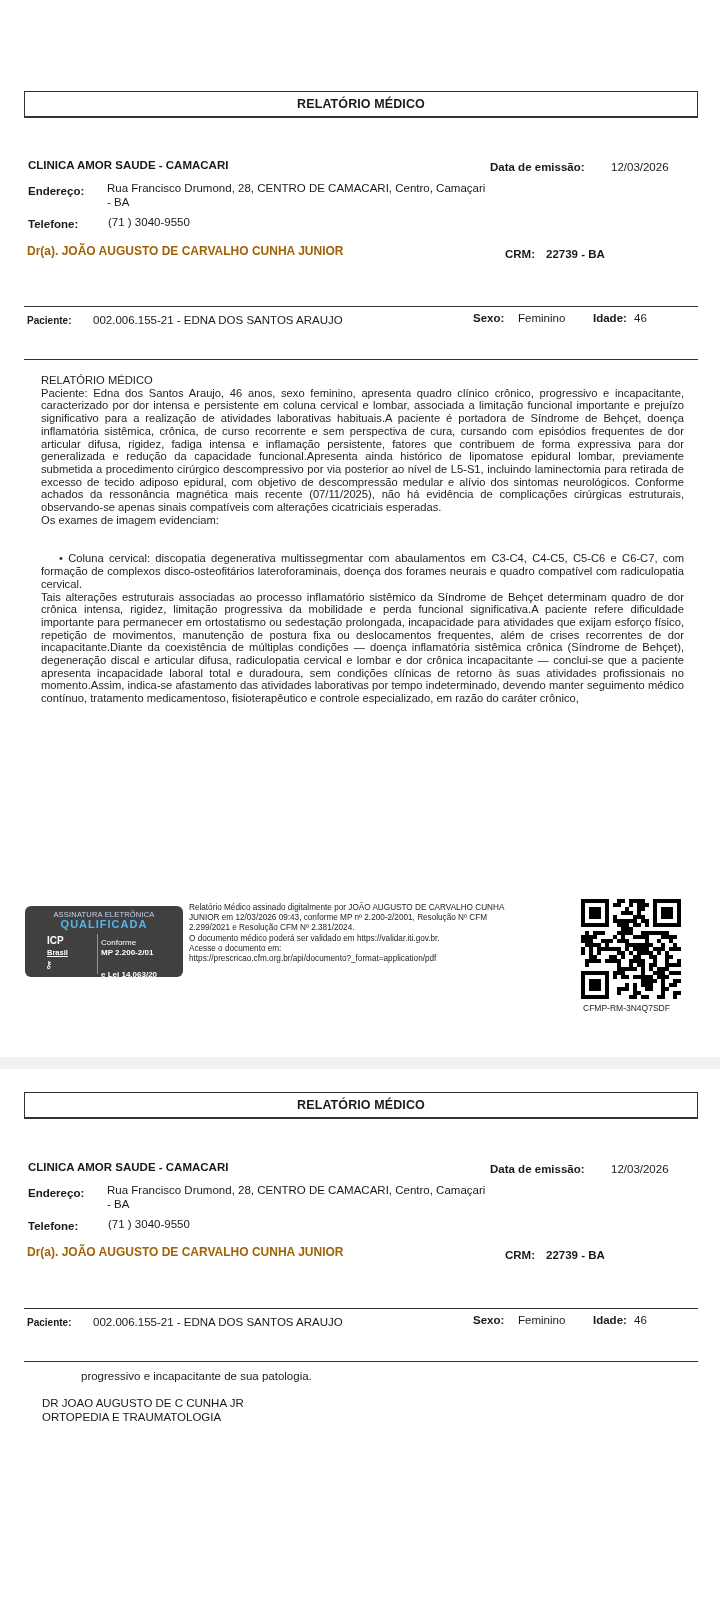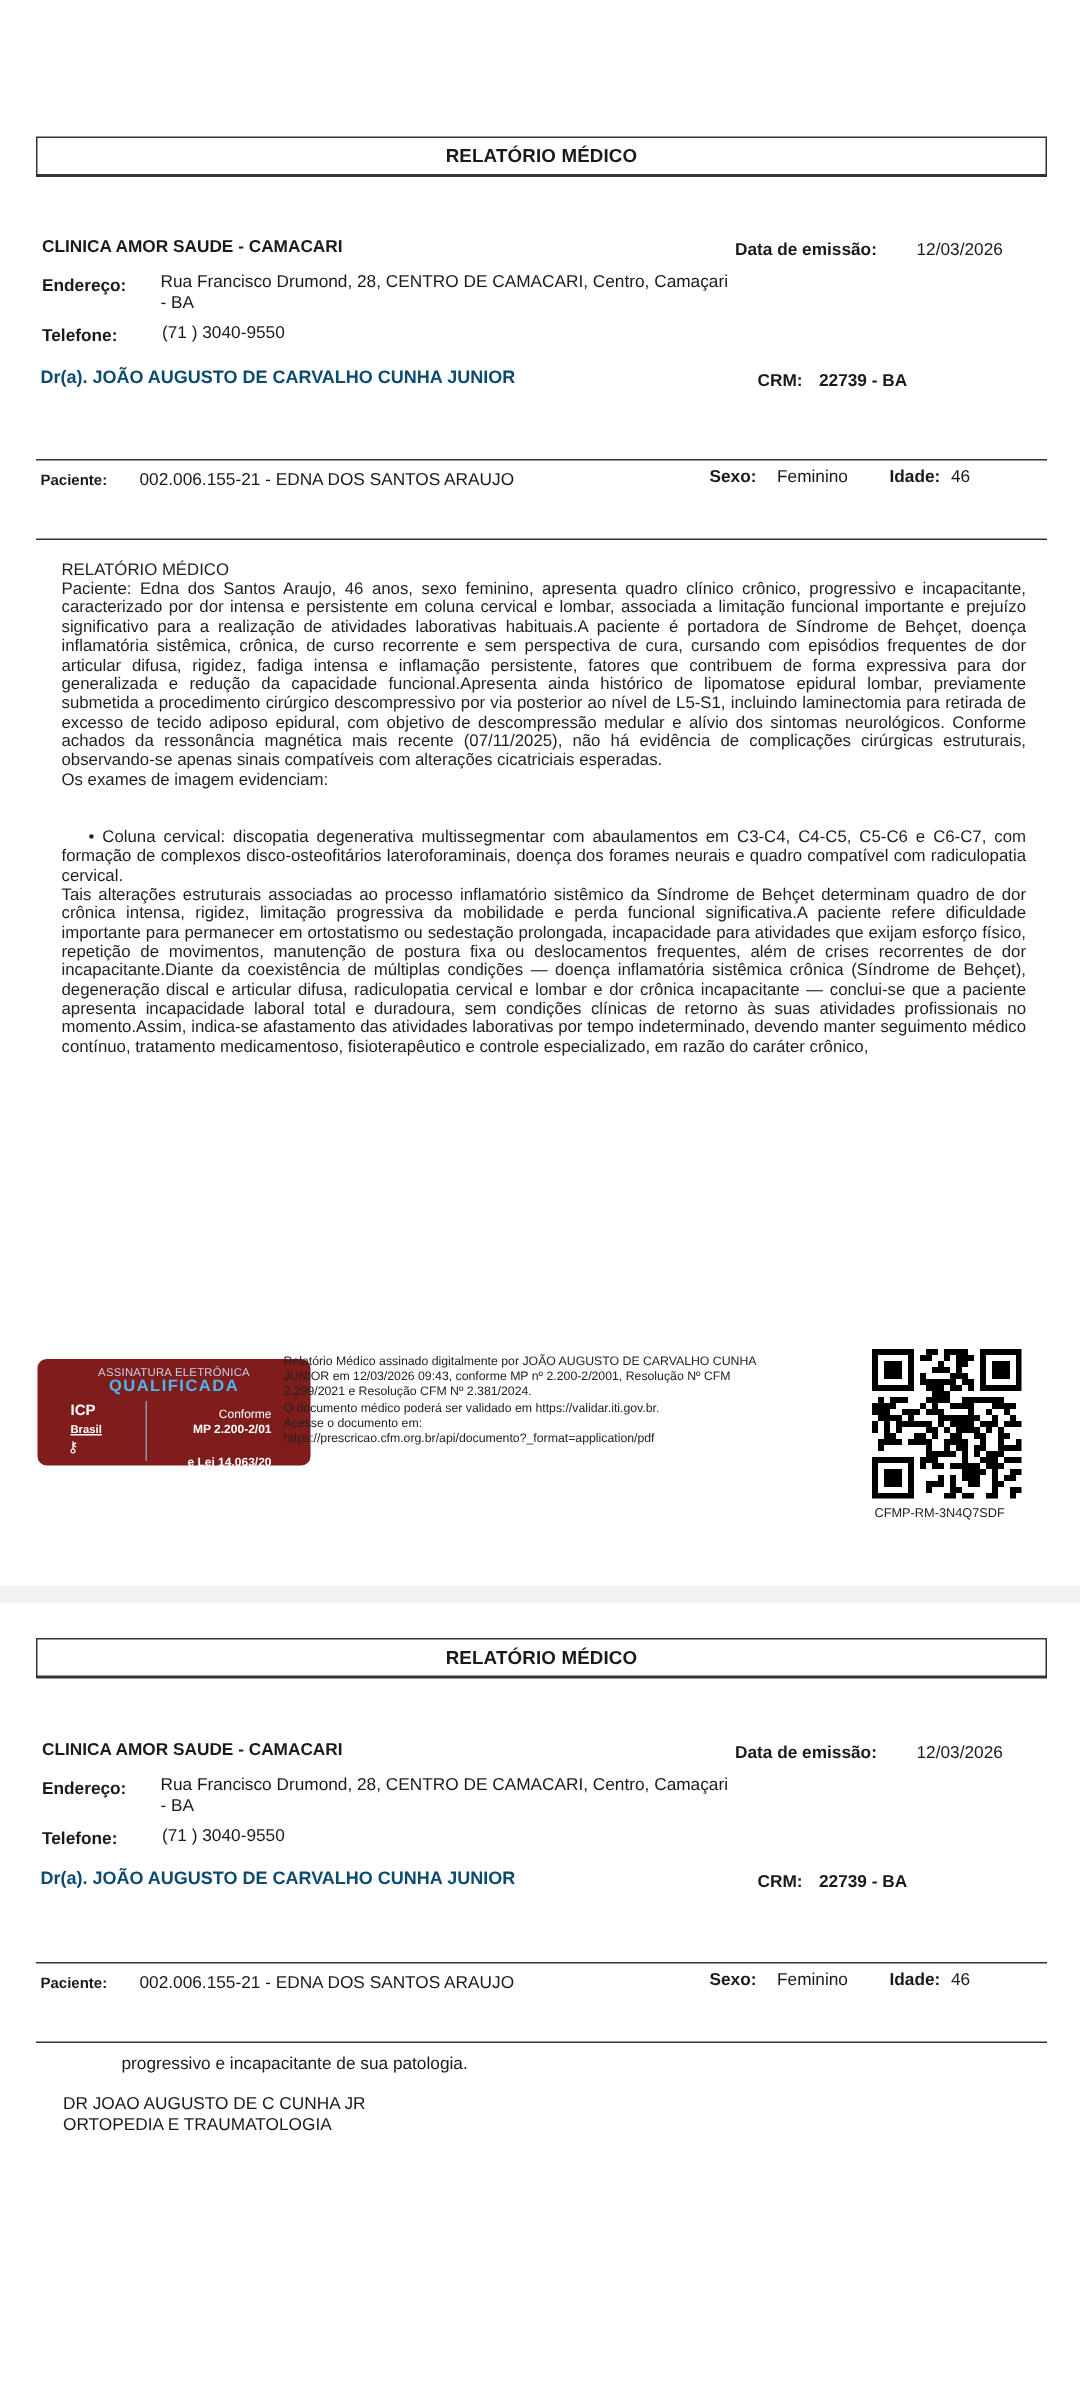--- a/index.html
+++ b/index.html
@@ -8,36 +8,36 @@
   .page { position: absolute; left: 0; width: 720px; background: #fff; }
   .page1 { top: 0; height: 1057px; }
   .gap { position: absolute; left: 0; top: 1057px; width: 720px; height: 12px; background: #f2f2f2; }
   .page2 { top: 1069px; height: 531px; }
 
   .title-box { position: absolute; left: 24px; width: 674px; height: 27px; border: 1.5px solid #333; border-bottom-width: 2px; display: flex; align-items: center; justify-content: center; font-weight: bold; font-size: 12.5px; letter-spacing: 0.1px; }
   .abs { position: absolute; white-space: nowrap; }
   .clinic { font-weight: bold; font-size: 11.5px; }
   .lbl { font-weight: bold; font-size: 11.5px; }
   .val { font-size: 11.5px; }
-  .doctor { font-weight: bold; font-size: 12px; color: #0c4a6e; }
+  .doctor { font-weight: bold; font-size: 12px; color: #a16207; }
   .hr { position: absolute; left: 24px; width: 674px; height: 0; border-top: 1.5px solid #333; }
   .plbl { font-weight: bold; font-size: 10px; }
 
   .body-text { position: absolute; left: 41px; width: 643px; font-size: 11.2px; line-height: 12.7px; text-align: justify; color: #1f1f1f; }
   .body-text p { margin: 0; }
   .bullet { text-indent: 18px; }
 
-  .badge { position: absolute; left: 25px; top: 906px; width: 182px; height: 71px; background: #7f1d1d; border-radius: 6px; color: #fff; }
+  .badge { position: absolute; left: 25px; top: 906px; width: 158px; height: 71px; background: #404040; border-radius: 6px; color: #fff; }
   .badge .t1 { position: absolute; top: 4px; width: 100%; text-align: center; font-size: 7.5px; color: #c7d3e6; letter-spacing: 0.2px; }
   .badge .t2 { position: absolute; top: 12px; width: 100%; text-align: center; font-size: 11px; font-weight: bold; color: #4fb6f0; letter-spacing: 1px; }
   .badge .icp { position: absolute; left: 22px; top: 28px; font-size: 10px; font-weight: bold; line-height: 13px; }
   .badge .brasil { position: absolute; left: 22px; top: 42px; font-size: 7.5px; font-weight: bold; text-decoration: underline; }
   .badge .key { position: absolute; left: 20px; top: 53px; font-size: 10px; }
   .badge .divider { position: absolute; left: 72px; top: 28px; width: 1px; height: 40px; background: #8a97ab; }
-  .badge .conf { position: absolute; left: 76px; top: 32px; width: 80px; text-align: right; font-size: 8px; line-height: 10px; }
+  .badge .conf { position: absolute; left: 76px; top: 32px; width: 80px; text-align: left; font-size: 8px; line-height: 10px; }
 
   .sig-text { position: absolute; left: 189px; top: 903px; width: 380px; font-size: 8.2px; line-height: 10.2px; color: #222; white-space: normal; }
   .qr { position: absolute; left: 581px; top: 899px; width: 100px; height: 100px; }
   .qr-code { position: absolute; left: 583px; top: 1003px; font-size: 8.5px; color: #222; }
 </style>
 </head>
 <body>
 
 <div class="page page1">
   <div class="title-box" style="top:91px;">RELATÓRIO MÉDICO</div>

